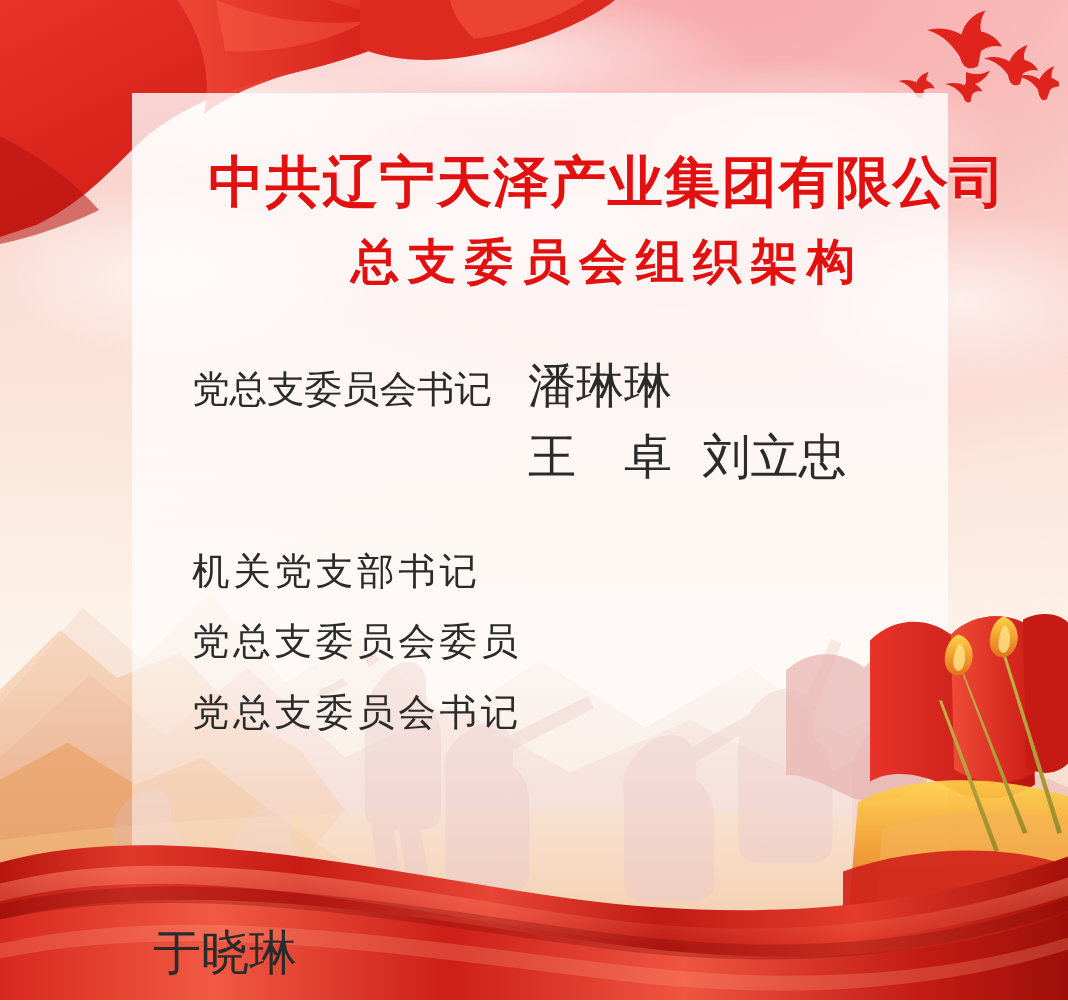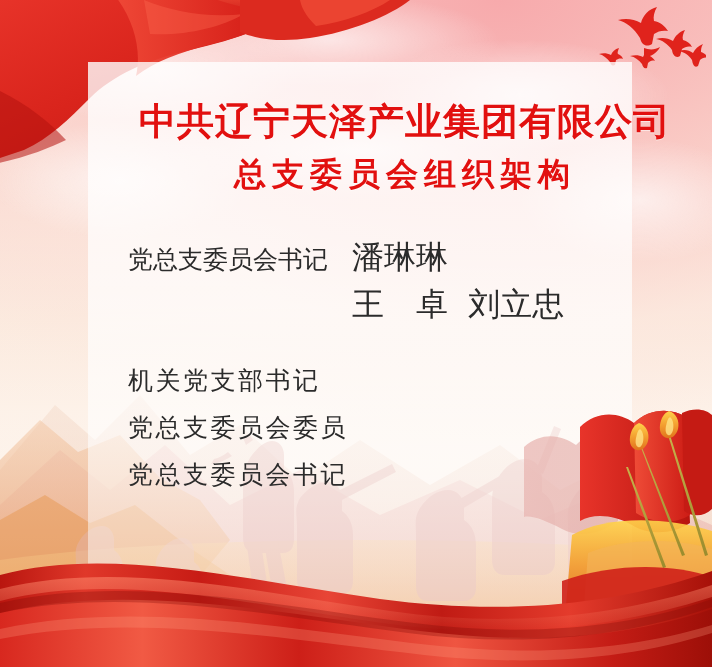--- a/index.html
+++ b/index.html
@@ -316,20 +316,21 @@
     </div>
 
 
     <div class="row">
       <div class="role"></div>
       <div class="names">王　卓  刘立忠</div>
     </div>
 
     <div class="row gap-before">
       <div class="role tracked">机关党支部书记</div>
+      <div class="names">于晓琳</div>
     </div>
 
     <div class="row">
       <div class="role tracked">党总支委员会委员</div>
     </div>
 
     <div class="row">
       <div class="role tracked">党总支委员会书记</div>
     </div>
 

